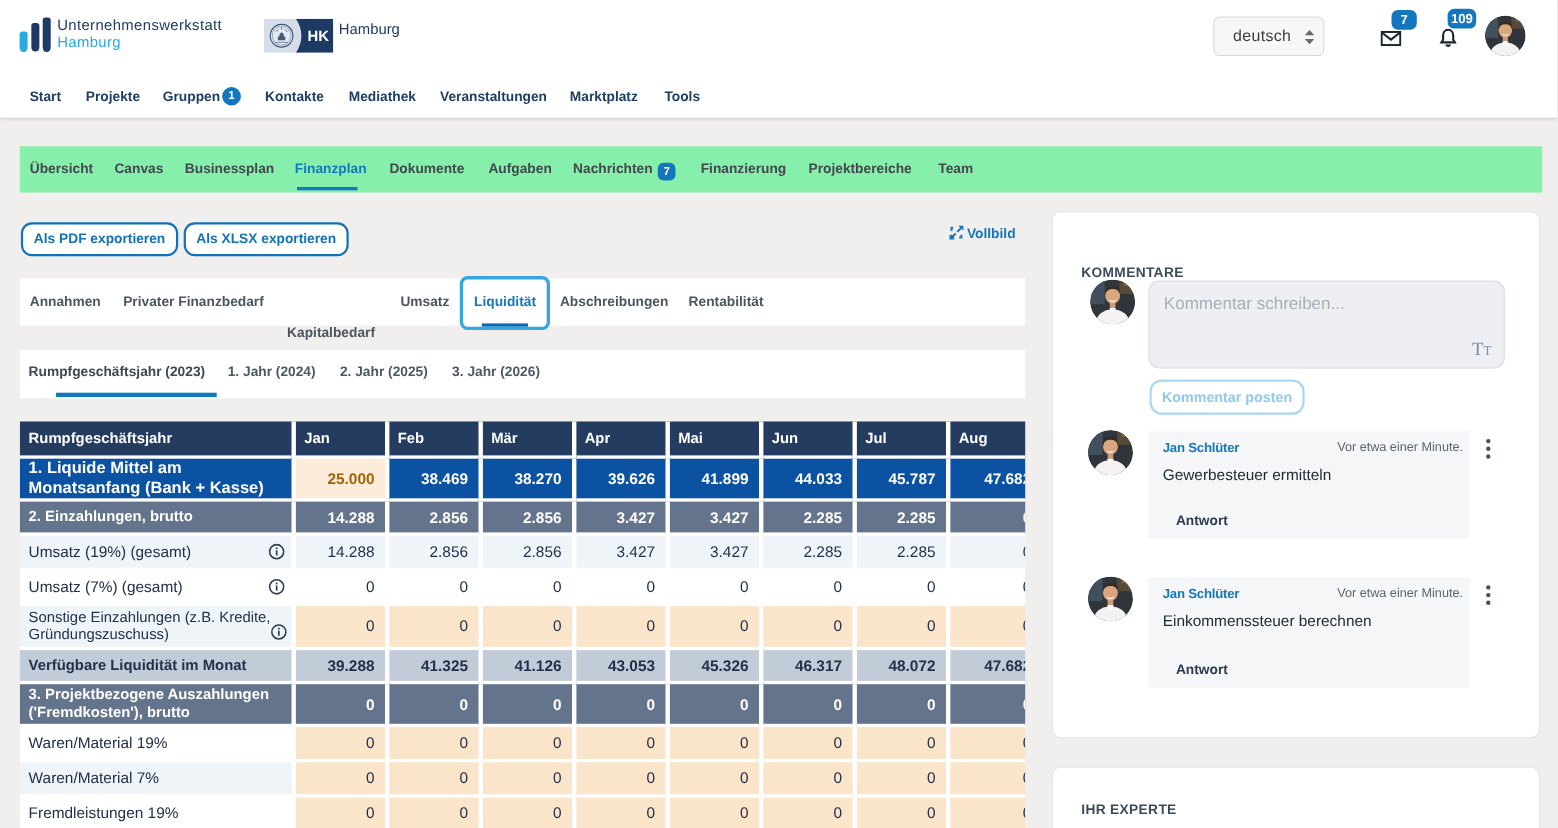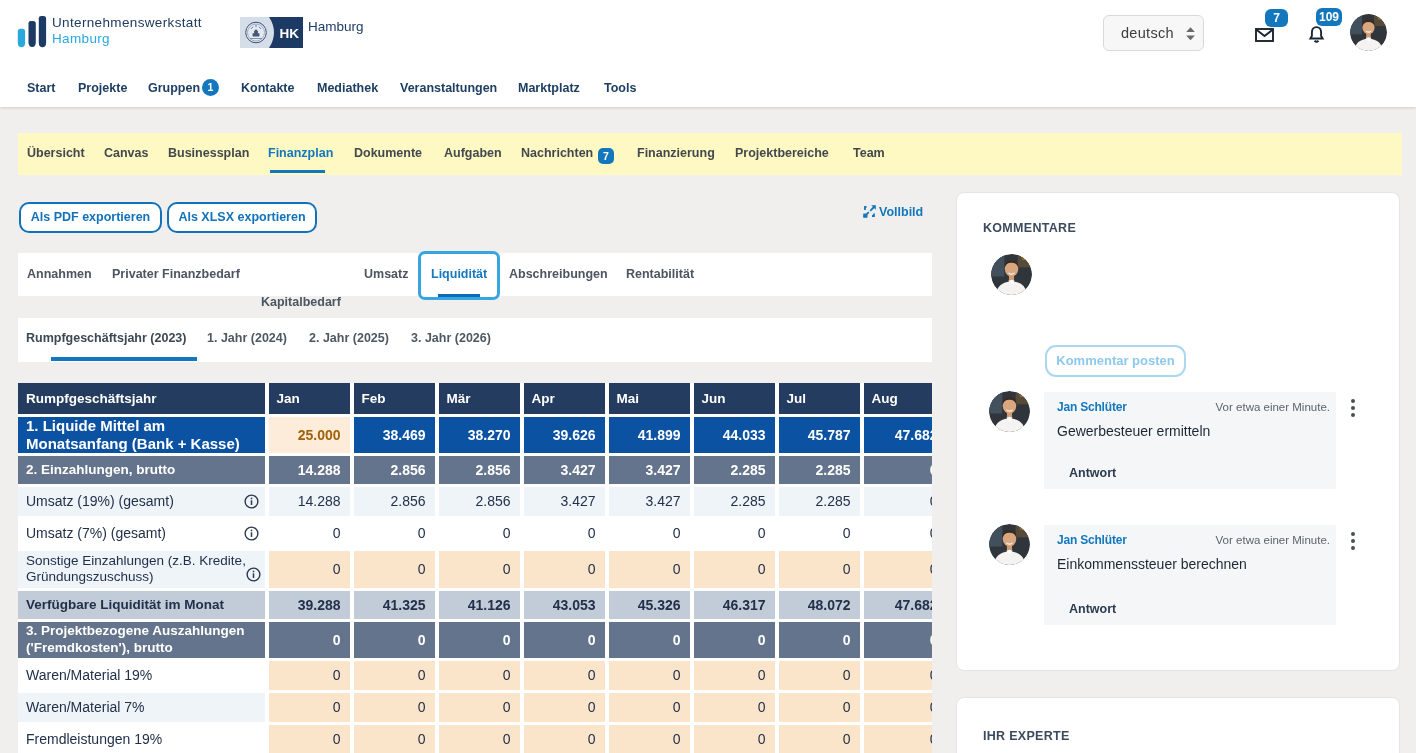--- a/index.html
+++ b/index.html
@@ -23,21 +23,21 @@
 #langsel .txt { position:absolute; left:17px; top:9px; font-size:14.5px; letter-spacing:0.3px; color:#3c3c3c; }
 #langsel .arr { position:absolute; left:81px; top:9px; }
 #mailicon { position:absolute; left:1255px; top:28px; }
 #mailbadge { left:1265px; top:9px; width:23px; height:18px; line-height:18px; border-radius:6px; font-size:12px; }
 #bellicon { position:absolute; left:1308px; top:26px; }
 #bellbadge { left:1316px; top:8px; width:26px; height:18px; line-height:18px; border-radius:6px; font-size:12px; }
 .avatar { border-radius:50%; }
 #avatar-top { position:absolute; left:1350px; top:14px; }
 
 
-#tabbar { position:absolute; left:18px; top:133px; width:1384px; height:42px; background:#fef9c3; }
+#tabbar { position:absolute; left:18px; top:133px; width:1384px; height:42px; background:#86efac; }
 .ptab { position:absolute; top:13px; font-size:12.5px; font-weight:bold; color:#43484e; white-space:nowrap; }
 .ptab.active { color:#1377bd; }
 #ptab-underline { position:absolute; left:252px; top:37px; width:55px; height:3px; background:#1377bd; }
 #msg-badge { left:580px; top:15px; width:16px; height:16px; line-height:16px; border-radius:5px; font-size:10.5px; }
 
 
 .btn-outline { position:absolute; background:#fff; border:2px solid #1272b9; border-radius:10px; color:#1272b9; font-weight:bold; font-size:12.5px; text-align:center; }
 #btn-pdf { left:19px; top:202px; width:143px; height:31px; line-height:27px; }
 #btn-xlsx { left:167px; top:202px; width:150px; height:31px; line-height:27px; }
 #vollbild { position:absolute; left:862px; top:204px; color:#1377bd; font-weight:bold; font-size:12.5px; }
@@ -70,21 +70,21 @@
 tr.steel td:first-child { font-size:13.5px; }
 td.tint { background:#eff4f9; }
 td.cream { background:#fbe5ca; }
 td.white { background:#fff; }
 .lblflex { display:flex; align-items:center; justify-content:space-between; }
 .info { flex:0 0 15px; width:15px; height:15px; margin-right:-3px; }
 
 
 #comments { position:absolute; left:956px; top:192px; width:444px; height:479px; background:#fff; border:1px solid #e4e4ea; border-radius:8px; }
 .panel-h { position:absolute; font-size:12.5px; font-weight:bold; color:#3c4a5e; letter-spacing:0.3px; }
-#cmt-title { left:26px; top:28px; }
+#cmt-title { left:26px; top:48px; }
 #cmt-input { position:absolute; left:87px; top:62px; width:324px; height:80px; background:#edeff3; border:1px solid #d6dae1; border-radius:10px; }
 #cmt-input .ph { position:absolute; left:13px; top:12px; font-size:15.5px; color:#a8aeb8; }
 #cmt-input .tr { position:absolute; right:11px; bottom:6px; font-family:"Liberation Serif", serif; font-size:17px; color:#7c8da4; }
 #cmt-post { position:absolute; left:88px; top:152px; width:141px; height:32px; background:#fff; border:2px solid #abd7f1; border-radius:11px; color:#8ec9ec; font-weight:bold; font-size:13px; text-align:center; line-height:28px; }
 .cmt-card { position:absolute; left:87px; width:292px; background:#f5f6f7; }
 .cmt-card .name { position:absolute; left:13px; top:8px; font-size:12px; letter-spacing:-0.2px; font-weight:bold; color:#1478be; }
 .cmt-card .time { position:absolute; right:6px; top:9px; font-size:11.5px; color:#5c646e; }
 .cmt-card .body { position:absolute; left:13px; top:31px; font-size:14px; color:#1c2835; }
 .cmt-card .antwort { position:absolute; left:25px; top:74px; font-size:12.5px; font-weight:bold; color:#2b3b50; }
 .dots { position:absolute; width:4px; }
@@ -398,20 +398,24 @@
       <rect x="26" y="0" width="14" height="13" fill="#584a38"></rect>
       <rect x="30" y="1" width="7" height="5" fill="#7a6b40"></rect>
       <rect x="17.5" y="19" width="5" height="7" fill="#cf9b74"></rect>
       <path d="M4.5 40 Q6 27.5 20 26.5 Q34 27.5 35.5 40 Z" fill="#f4f3f1"></path>
       <ellipse cx="20" cy="14.5" rx="6.6" ry="7.3" fill="#d9a67e"></ellipse>
       <path d="M13.4 13.5 Q12.8 6.3 20 6 Q27.2 6.3 26.6 13.5 Q25.5 8.6 20 8.6 Q14.5 8.6 13.4 13.5 Z" fill="#362b22"></path>
       <path d="M16.8 17.8 Q20 20.2 23.2 17.8 L22.7 19.3 Q20 21.2 17.3 19.3 Z" fill="#f8f6f4"></path>
       <path d="M16.8 26 L20 29.8 L23.2 26 L20 25.2 Z" fill="#fff"></path>
     </g>
   </svg>
+  <div id="cmt-input">
+    <div class="ph">Kommentar schreiben...</div>
+    <div class="tr">T<span style="font-size:12px;">T</span></div>
+  </div>
   <div id="cmt-post">Kommentar posten</div>
 
   <svg class="avatar" style="position:absolute;left:32px;top:198px;" width="41" height="41" viewBox="0 0 40 40">
     <g clip-path="url(#c2)">
       <rect width="40" height="40" fill="#30353b"></rect>
       <rect x="0" y="0" width="13" height="22" fill="#42505e"></rect>
       <rect x="26" y="0" width="14" height="13" fill="#584a38"></rect>
       <rect x="30" y="1" width="7" height="5" fill="#7a6b40"></rect>
       <rect x="17.5" y="19" width="5" height="7" fill="#cf9b74"></rect>
       <path d="M4.5 40 Q6 27.5 20 26.5 Q34 27.5 35.5 40 Z" fill="#f4f3f1"></path>

